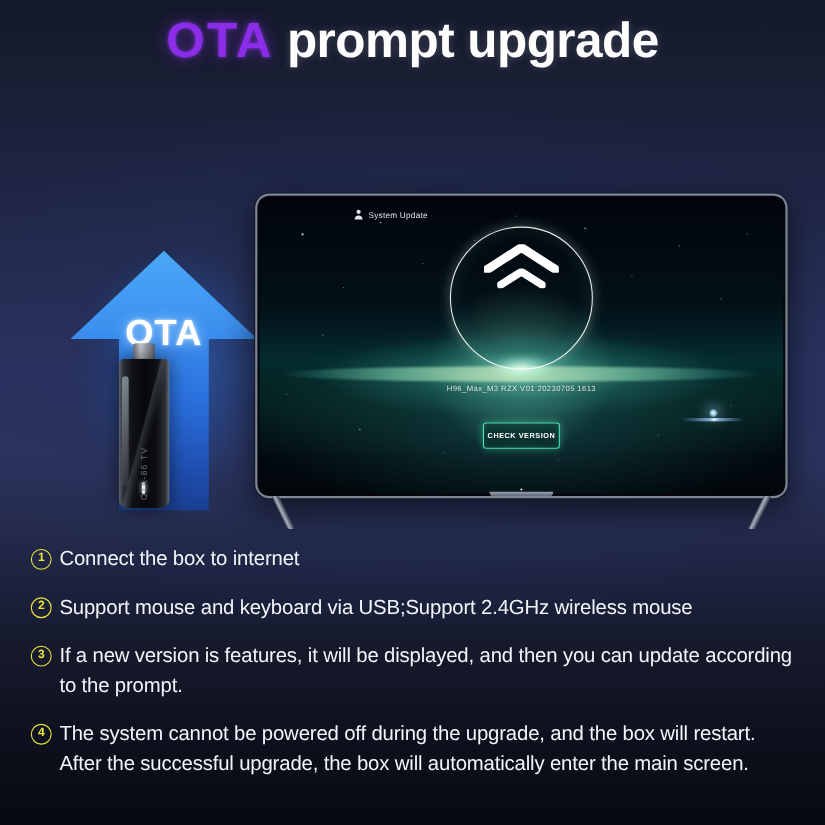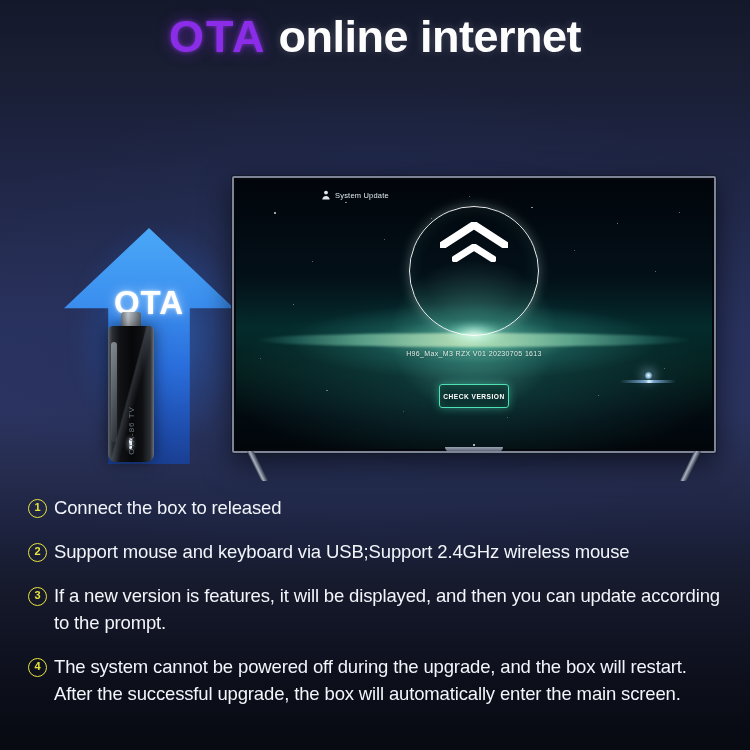--- a/index.html
+++ b/index.html
@@ -169,21 +169,21 @@
     position: absolute;
     left: -30px; top: -26px;
     width: 544px; height: 330px;
     background: radial-gradient(ellipse 290px 180px at 50% 50%, rgba(74,100,168,0.40) 0%, rgba(48,66,122,0.18) 55%, rgba(0,0,0,0) 80%);
     filter: blur(10px);
   }
   .tv-frame {
     position: absolute;
     inset: 0;
     border: 2px solid #7d8596;
-    border-radius: 2px;
+    border-radius: 13px;
     background: #05070c;
     box-shadow: 0 0 0 1px rgba(20,26,40,0.9), 0 10px 30px rgba(0,0,0,0.6);
     overflow: hidden;
   }
   .tv-screen {
     position: absolute;
     inset: 2px;
     overflow: hidden;
     background:
       radial-gradient(ellipse 250px 52px at 50% 60%, rgba(120,232,200,0.55) 0%, rgba(46,140,128,0.30) 42%, rgba(0,0,0,0) 74%),
@@ -369,21 +369,21 @@
     text-align: center;
   }
   .bullet-text { flex: 1 1 auto; }
 </style>
 </head>
 <body>
 
 <div id="page">
 
   <div class="hdr-title">
-    <span class="hdr-ota">OTA</span><span class="hdr-rest">online internet</span>
+    <span class="hdr-ota">OTA</span><span class="hdr-rest">prompt upgrade</span>
   </div>
 
 
   <div class="arrow-wrap">
     <div class="arrow-glow"></div>
     <div class="arrow-shape"></div>
     <div class="arrow-label">OTA</div>
   </div>
 
   <div class="stick">
@@ -451,21 +451,21 @@
       <div class="tv-led"></div>
     </div>
 
     <div class="tv-leg left"></div>
     <div class="tv-leg right"></div>
   </div>
 
   <div class="bullets">
     <div class="bullet">
       <div class="bullet-num">1</div>
-      <div class="bullet-text">Connect the box to released</div>
+      <div class="bullet-text">Connect the box to internet</div>
     </div>
     <div class="bullet">
       <div class="bullet-num">2</div>
       <div class="bullet-text"> Support mouse and keyboard via USB;Support 2.4GHz wireless mouse</div>
     </div>
     <div class="bullet">
       <div class="bullet-num">3</div>
       <div class="bullet-text">If a new version is features, it will be displayed, and then you can update according to the prompt.</div>
     </div>
     <div class="bullet">

